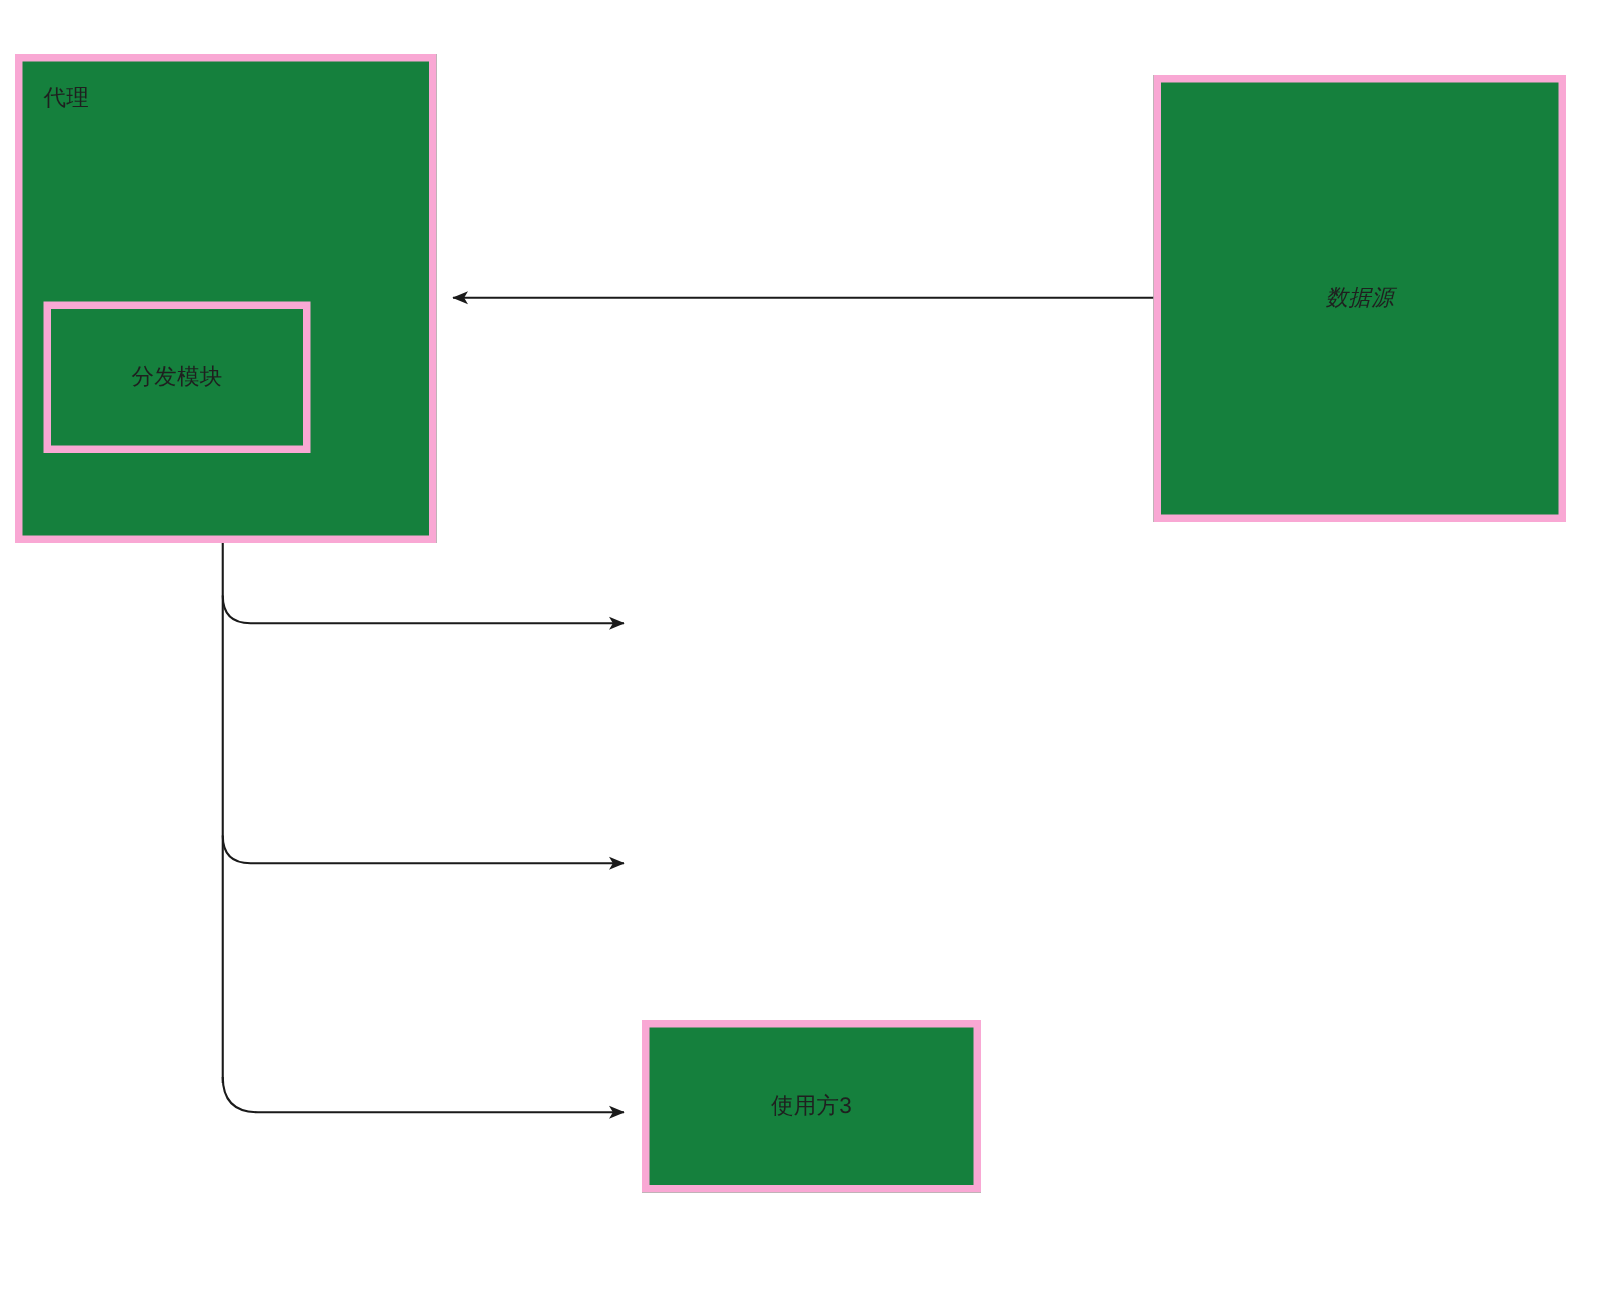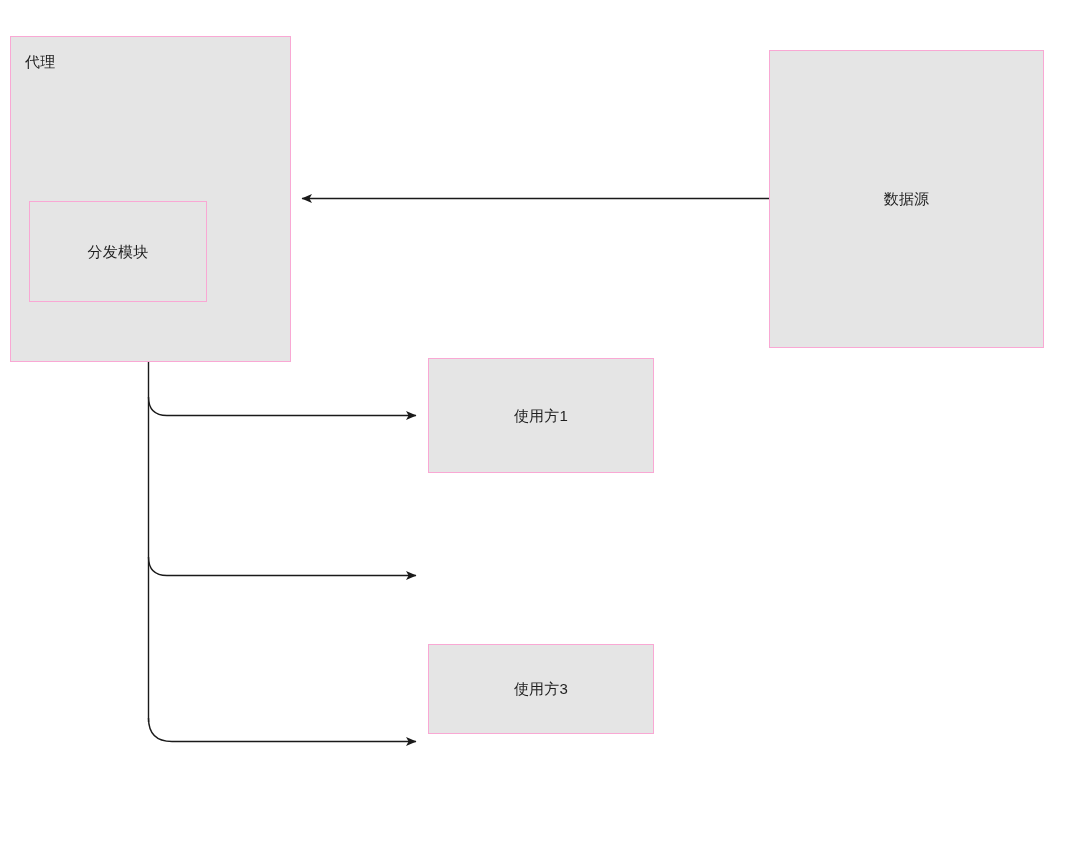--- a/index.html
+++ b/index.html
@@ -25,22 +25,22 @@
     position: absolute;
     left: 0;
     top: 0;
     width: 1075px;
     height: 863px;
     pointer-events: none;
   }
   .node {
     position: absolute;
     box-sizing: border-box;
-    background: #e5e5e5;
-    border: 1px solid #f9a8d4;
+    background: #15803d;
+    border: 5px solid #f9a8d4;
   }
   .node-label {
     position: absolute;
     font-size: 15px;
     line-height: 1.2;
     color: #1f1f1f;
     white-space: nowrap;
     letter-spacing: 0.2px;
   }
   
@@ -53,24 +53,24 @@
   }
   
   .label-topleft {
     left: 14px;
     top: 16px;
     text-align: left;
   }
   
   #node-agent        { left: 10px;  top: 36px;  width: 281px; height: 326px; }
   #node-dispatch     { left: 29px;  top: 201px; width: 178px; height: 101px; }
-  #node-datasource   { left: 769px; top: 50px;  width: 275px; height: 298px; }
+  #node-datasource   { left: 769px; top: 50px;  width: 275px; height: 298px; font-style: italic; }
   #node-consumer-1   { left: 428px; top: 358px; width: 226px; height: 115px; }
   #node-consumer-2   { left: 428px; top: 518px; width: 226px; height: 115px; }
-  #node-consumer-3   { left: 428px; top: 644px; width: 226px; height: 90px; }
+  #node-consumer-3   { left: 428px; top: 680px; width: 226px; height: 115px; }
 </style>
 </head>
 <body>
 
 <div id="canvas">
 
   <svg id="edges" viewBox="0 0 1075 863" width="1075" height="863" xmlns="http://www.w3.org/2000/svg">
     <defs>
       <marker id="arrow-right" markerWidth="12" markerHeight="12" refX="10" refY="5" orient="auto" markerUnits="userSpaceOnUse">
         <path d="M 0 0.6 L 10.5 5 L 0 9.4 L 2.6 5 Z" fill="#1a1a1a"></path>
@@ -106,22 +106,19 @@
   </div>
 
   <div class="node" id="node-dispatch">
     <span class="node-label label-center">分发模块</span>
   </div>
 
   <div class="node" id="node-datasource">
     <span class="node-label label-center">数据源</span>
   </div>
 
-  <div class="node" id="node-consumer-1">
-    <span class="node-label label-center">使用方1</span>
-  </div>
 
 
   <div class="node" id="node-consumer-3">
     <span class="node-label label-center">使用方3</span>
   </div>
 
 </div>
 
 </body></html>

